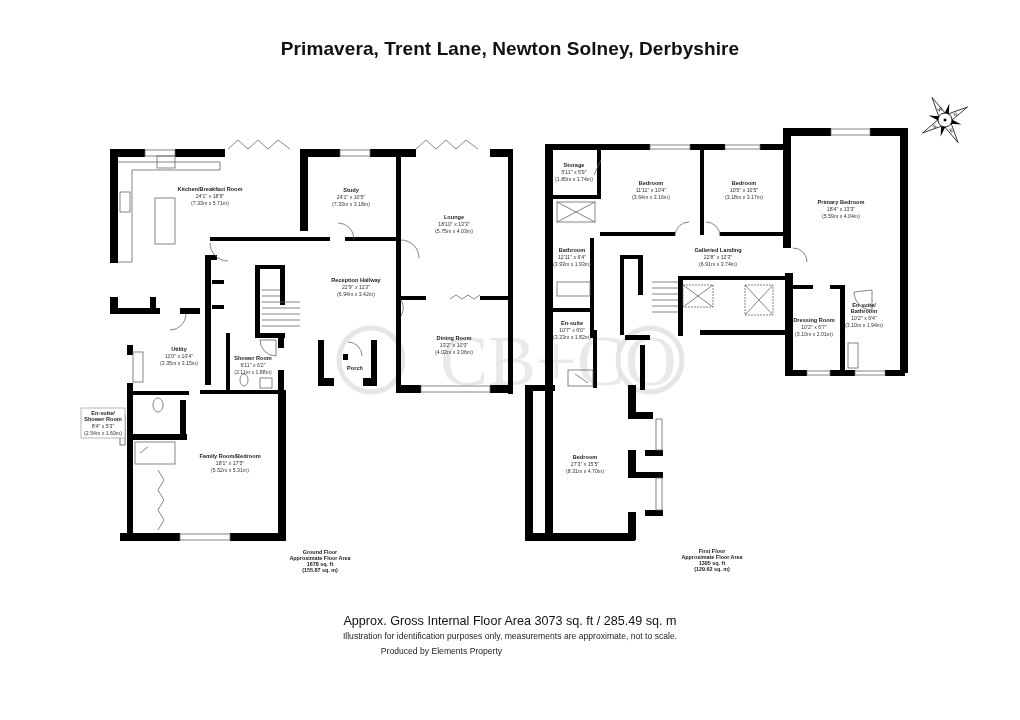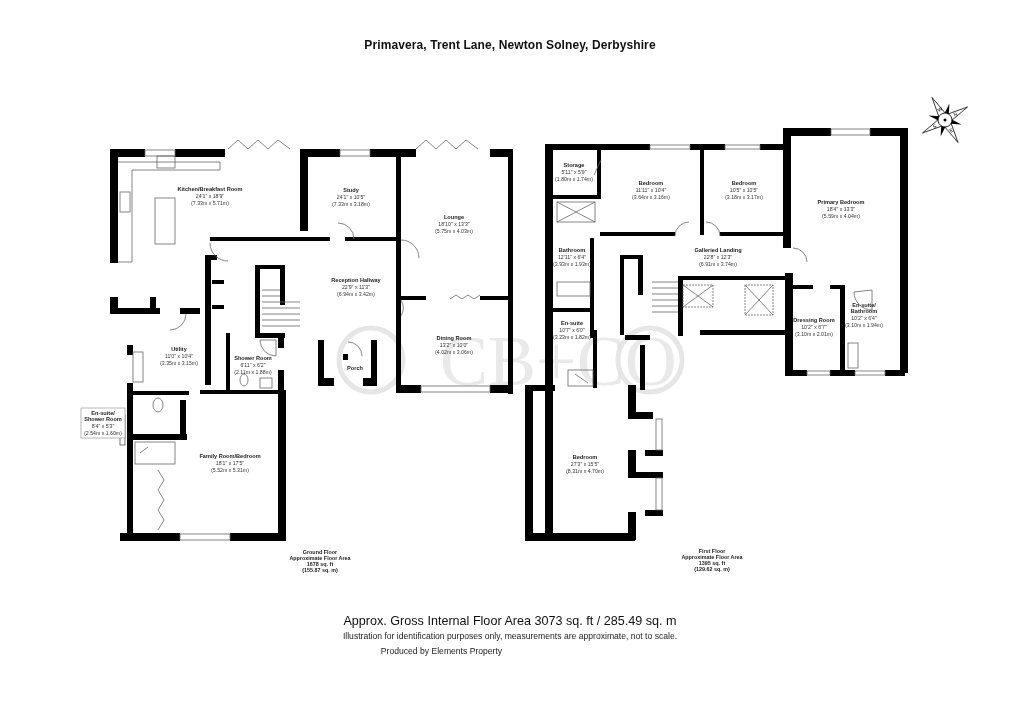--- a/index.html
+++ b/index.html
@@ -1,17 +1,17 @@
 <!DOCTYPE html>
 <html><head>
 <meta charset="utf-8">
 <style>
   html,body{margin:0;padding:0;background:#ffffff;}
   body{width:1020px;height:720px;position:relative;overflow:hidden;font-family:"Liberation Sans",sans-serif;color:#111;}
-  .title{position:absolute;left:0;top:38px;width:1020px;text-align:center;font-weight:bold;font-size:12px;letter-spacing:0.1px;}
+  .title{position:absolute;left:0;top:38px;width:1020px;text-align:center;font-weight:bold;font-size:19px;letter-spacing:0.1px;}
   svg.plan{position:absolute;left:0;top:0;}
   .rl{font-family:"Liberation Sans",sans-serif;}
   .rn{font-size:5.6px;font-weight:bold;fill:#222;}
   .rd{font-size:5.2px;fill:#333;}
   .fl{font-size:5.4px;font-weight:bold;fill:#222;}
   .wm{font-family:"Liberation Serif",serif;font-size:72px;fill:#d8d8d8;opacity:0.55;}
   .footer-main{position:absolute;left:0;top:614px;width:1020px;text-align:center;font-weight:normal;font-size:12.6px;}
   .footer-note{position:absolute;left:0;top:631px;width:1020px;text-align:center;font-size:8.6px;color:#222;}
   .footer-prod{position:absolute;left:0;top:646px;width:883px;text-align:center;font-size:8.6px;color:#222;}
 </style>

